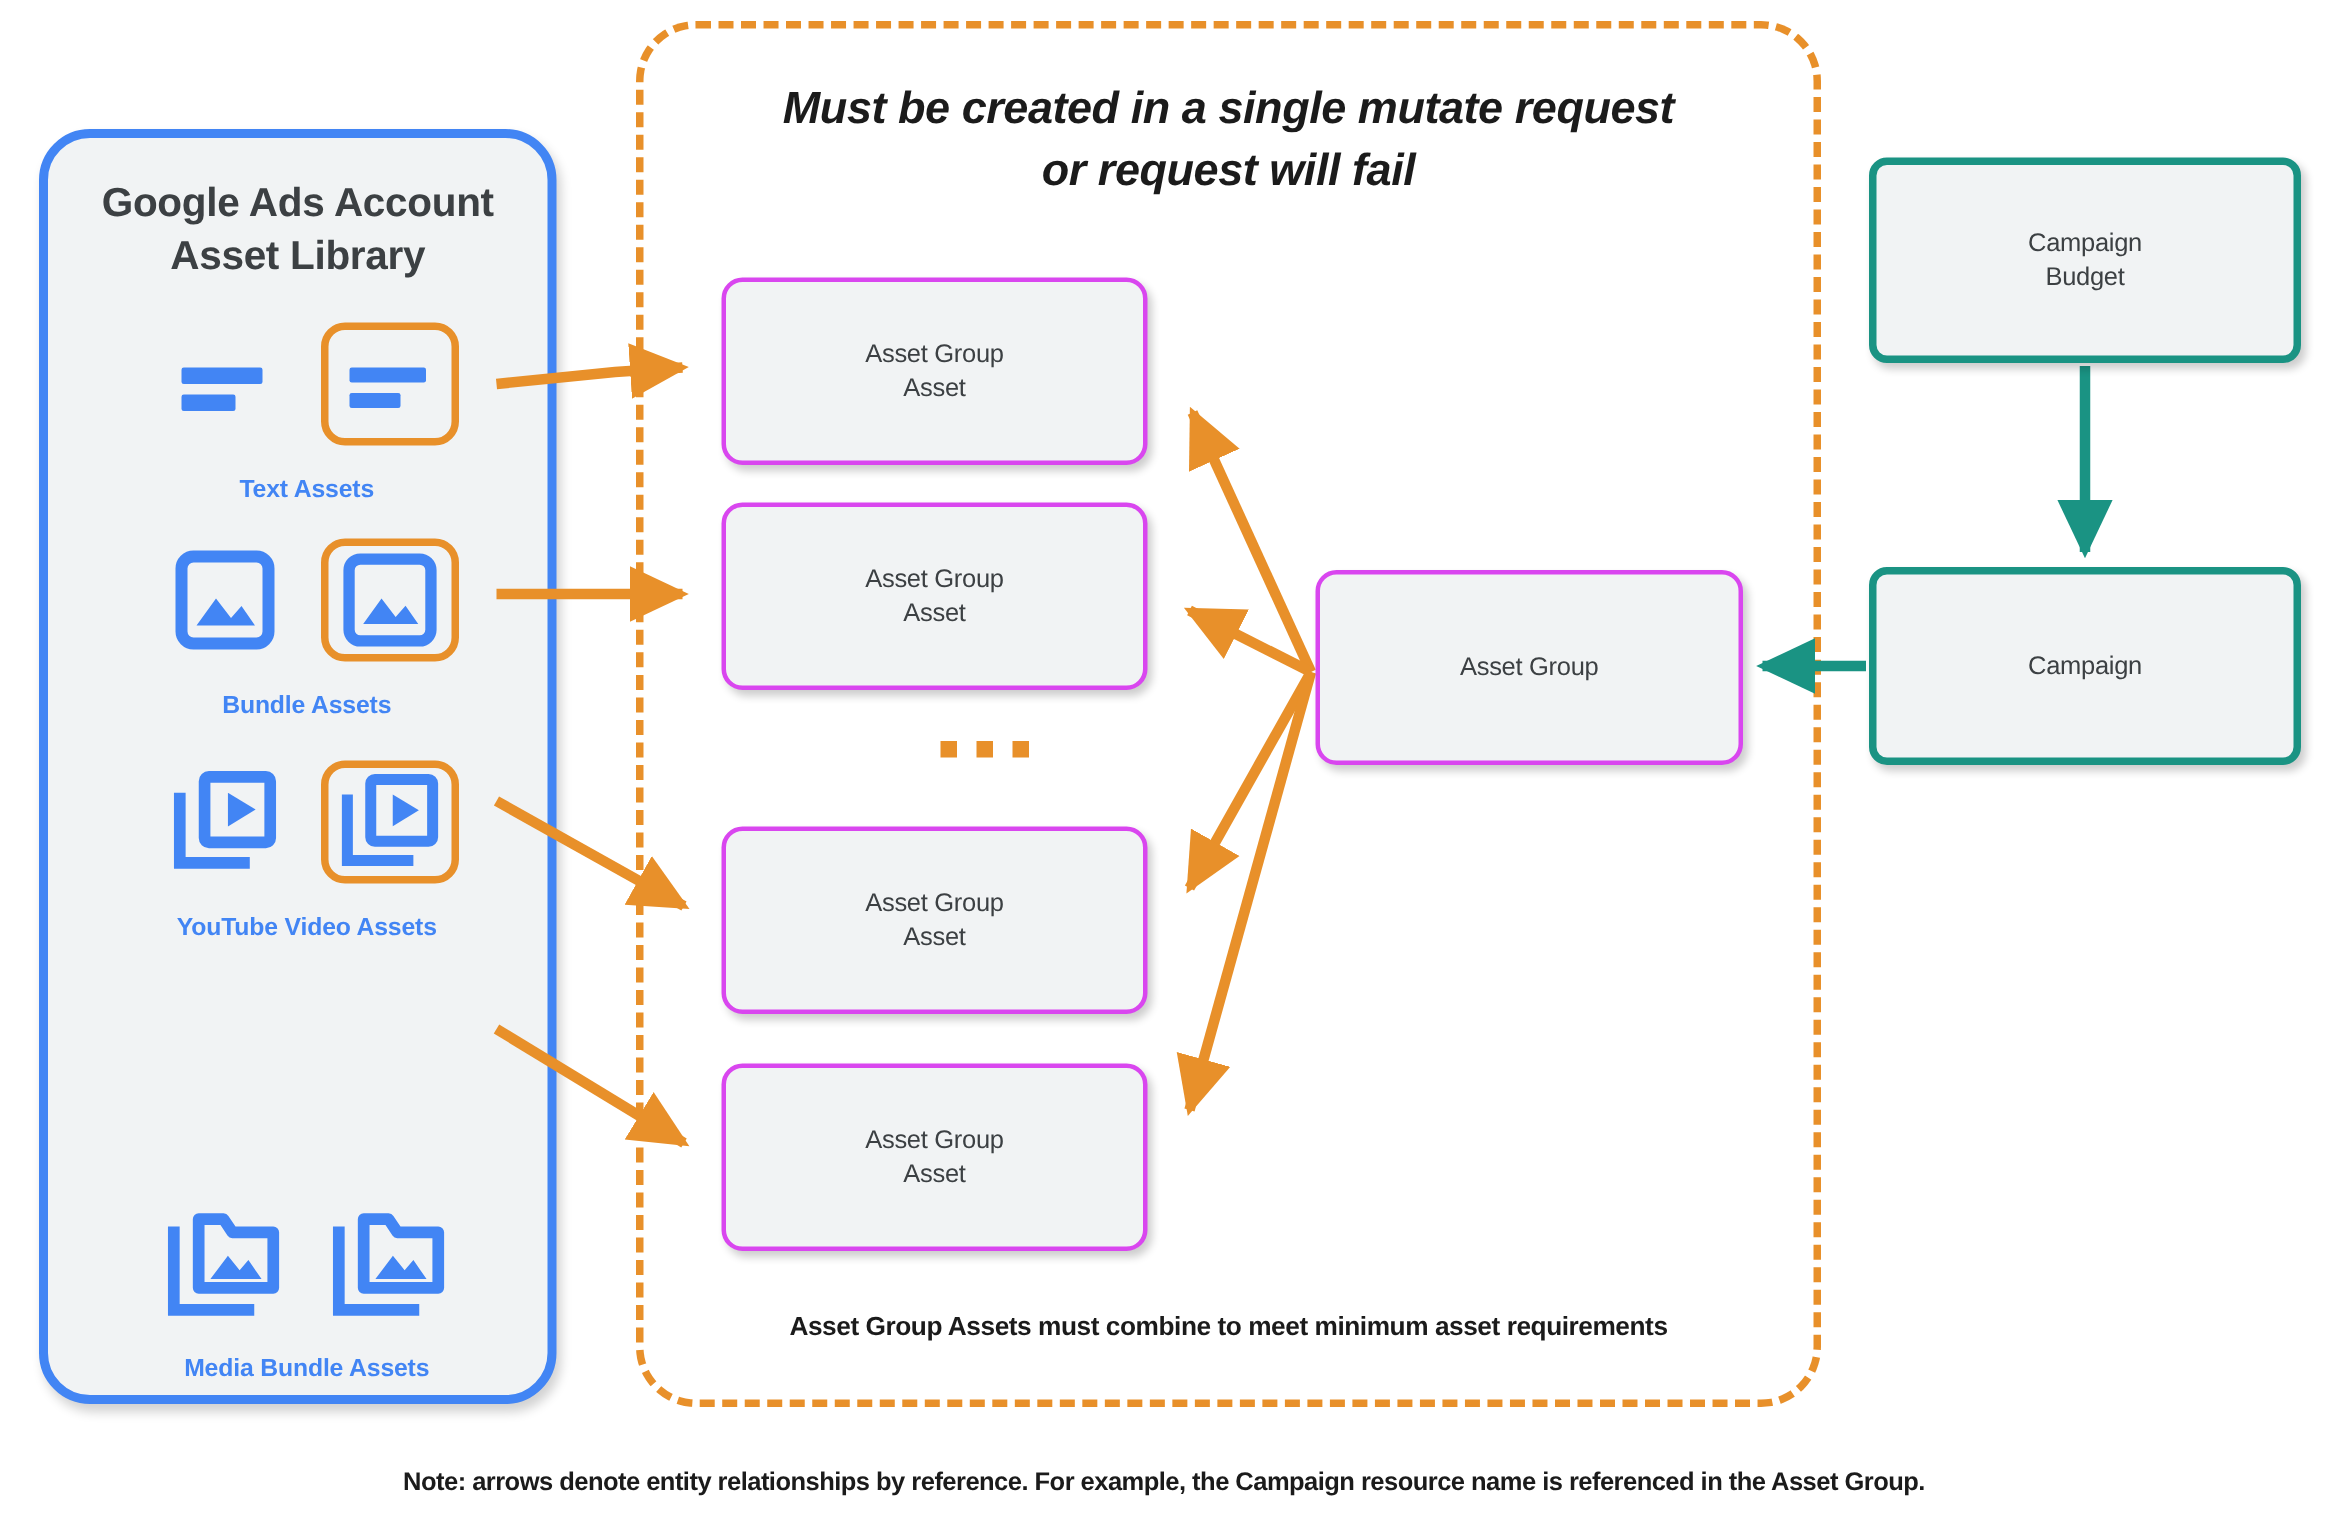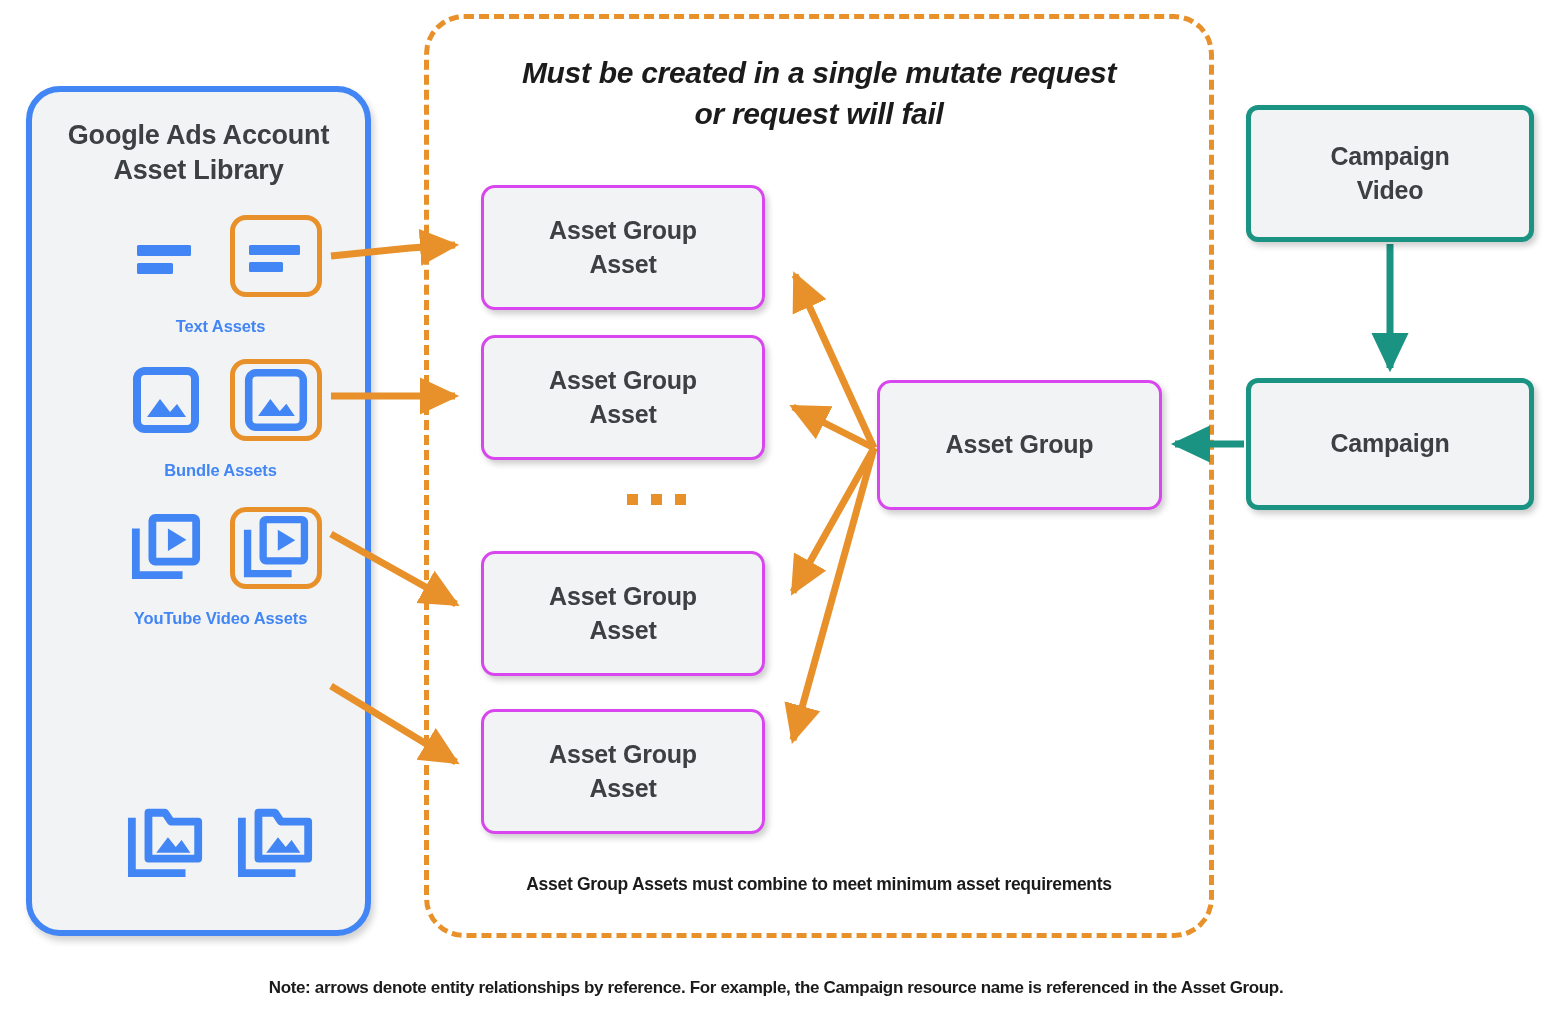--- a/index.html
+++ b/index.html
@@ -53,21 +53,20 @@
     color: #3c4043;
     line-height: 1.28;
     letter-spacing: -0.2px;
   }
 
   .asset-row {
     position: absolute;
     left: 0;
     width: 345px;
     height: 130px;
-    padding-left: 32px;
   }
   .asset-icons {
     position: absolute;
     left: 0; right: 0;
     top: 0;
     height: 96px;
     display: flex;
     align-items: center;
     justify-content: center;
     gap: 18px;
@@ -151,22 +150,22 @@
   }
   .node.orange {
     border: 3px solid #d946ef;
     border-radius: 14px;
   }
   .node.teal {
     border: 5px solid #1A9383;
     border-radius: 12px;
   }
   .node-label {
-    font-size: 25px;
-    font-weight: bold;
+    font-size: 17px;
+    font-weight: normal;
     line-height: 1.34;
     letter-spacing: -0.2px;
     padding: 0 8px;
   }
 
   .aga { left: 481px; width: 284px; height: 125px; }
   #aga-1 { top: 185px; }
   #aga-2 { top: 335px; }
   #aga-3 { top: 551px; }
   #aga-4 { top: 709px; }
@@ -298,20 +297,21 @@
           </svg>
         </div>
         <div class="icon-wrap">
           <svg width="78" height="78" viewBox="0 0 80 78" aria-hidden="true">
             <path d="M5 18 L5 71 L56 71" fill="none" stroke="#4285F4" stroke-width="8" stroke-linecap="square"></path>
             <path d="M22 9 L22 56 L73 56 L73 18 L45 18 L39 9 Z" fill="none" stroke="#4285F4" stroke-width="8" stroke-linejoin="round"></path>
             <path d="M30 50 L42 34 L50 44 L56 37 L65 50 Z" fill="#4285F4"></path>
           </svg>
         </div>
       </div>
+      <div class="asset-caption">Media Bundle  Assets</div>
     </div>
   </div>
 
   <div id="mutate-box"></div>
 
   <div id="mutate-footnote">Asset Group Assets must combine to meet minimum asset requirements</div>
 
   <div id="mutate-title">
     <div>Must be created in a single mutate request</div>
     <div>or request will fail</div>
@@ -376,21 +376,21 @@
     <i></i>
   </div>
 
   <div class="node orange" id="asset-group-node">
     <div class="node-label">Asset Group</div>
   </div>
 
   <div class="node teal" id="campaign-budget-node">
     <div class="node-label">
       <span>Campaign</span><br>
-      <span>Video</span>
+      <span>Budget</span>
     </div>
   </div>
 
   <div class="node teal" id="campaign-node">
     <div class="node-label">Campaign</div>
   </div>
 
   <div id="bottom-note">Note: arrows denote entity relationships by reference. For example, the Campaign resource name is referenced in the Asset Group.</div>
 
 </div>

